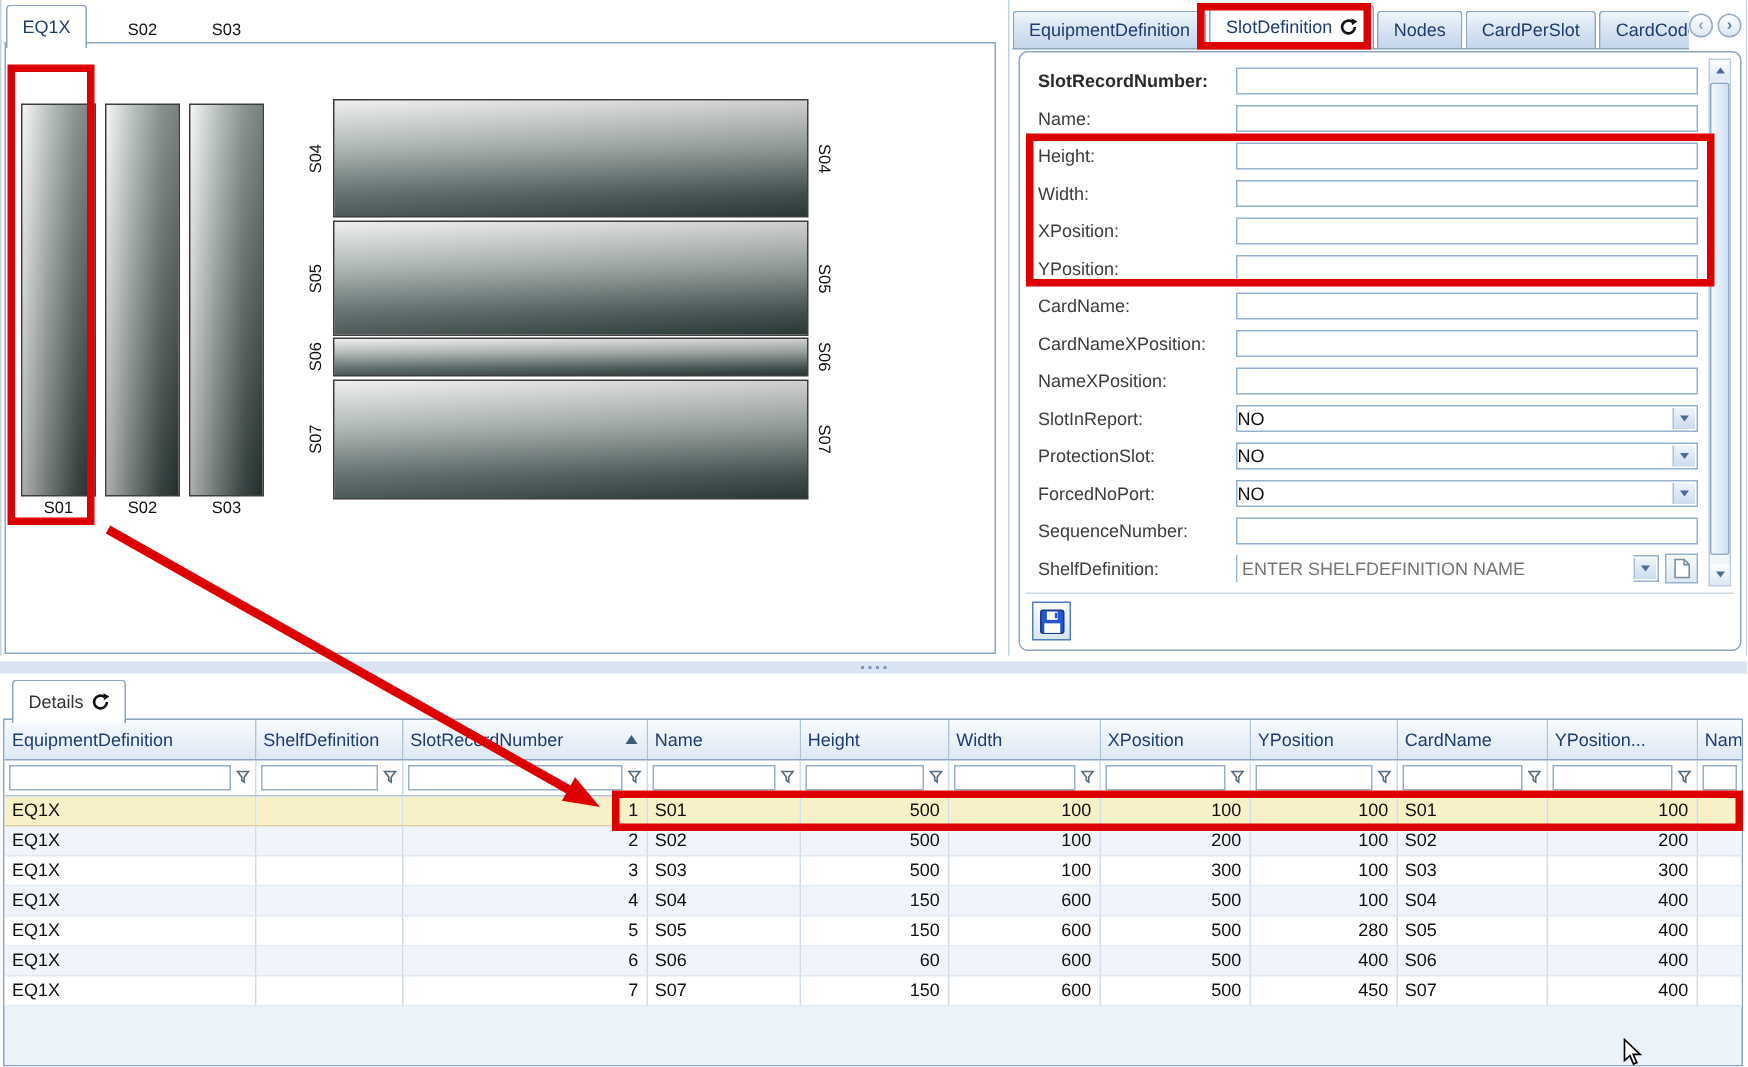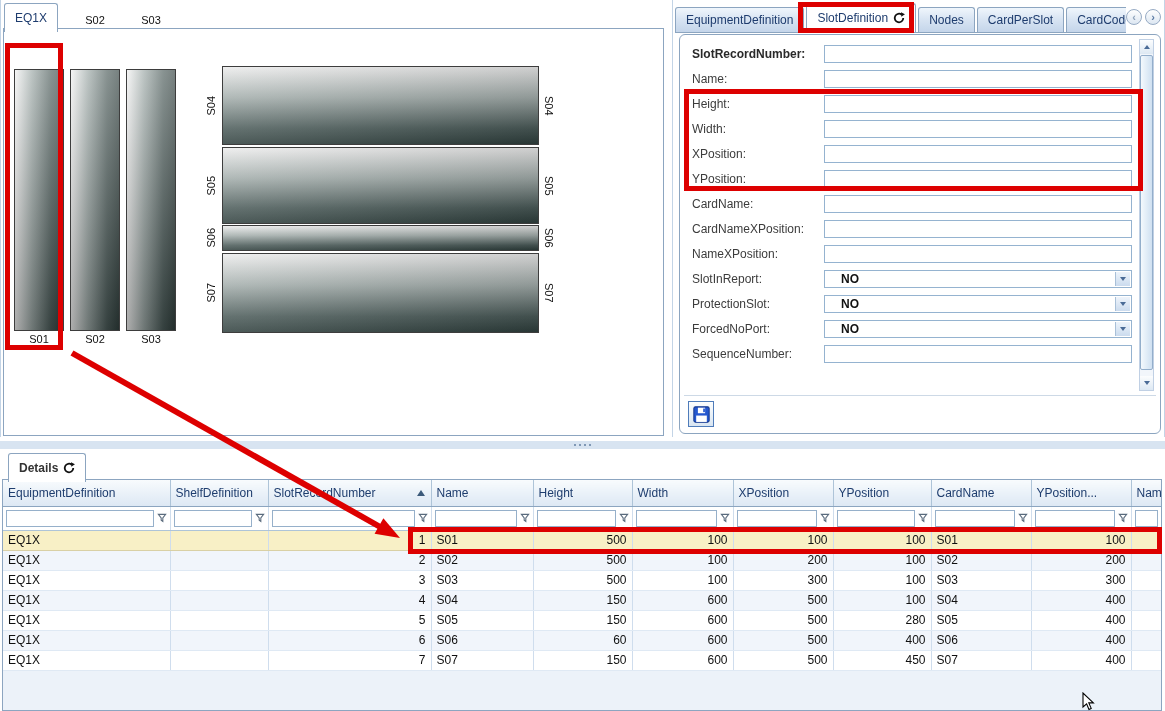--- a/index.html
+++ b/index.html
@@ -46,21 +46,21 @@
                    font-size:11px; font-weight:bold; color:#8ea2ba; line-height:1; }
   #form-card { position:absolute; left:6px; top:34px; width:482px; height:400px;
                border:1px solid #8ca5c0; border-radius:6px; background:#fff; }
   .frow { position:absolute; left:0; width:100%; height:19px; }
   .flabel { position:absolute; left:12px; top:0; line-height:18px; color:#3c3c3c; }
   .flabel.bold { font-weight:bold; color:#2a2a2a; }
   .finput { position:absolute; left:144px; top:0; width:308px; height:18px;
             border:1px solid #95b3d0; background:#fff; font:inherit; padding:0 3px; }
   .fcombo { position:absolute; left:144px; top:0; width:308px; height:18px;
             border:1px solid #95b3d0; background:#fff; }
-  .fcombo .cval { position:absolute; left:16px; top:0; line-height:16px; color:#111;font-weight:bold; }
+  .fcombo .cval { position:absolute; left:0; top:0; line-height:16px; color:#111; }
   .combo-btn { position:absolute; right:1px; top:1px; width:15px; height:14px;
                background:linear-gradient(#eef4fb,#cbdbee); border-left:1px solid #a9c0d8;
                display:flex; align-items:center; justify-content:center; }
   .tri-down { width:0; height:0; border-left:3.5px solid transparent; border-right:3.5px solid transparent;
               border-top:4px solid #4a6b96; }
   .tri-up { width:0; height:0; border-left:3.5px solid transparent; border-right:3.5px solid transparent;
             border-bottom:4px solid #4a6b96; }
   #doc-btn { position:absolute; left:430px; top:-1px; width:22px; height:20px;
              border:1px solid #95b3d0; background:linear-gradient(#f6fafd,#dde8f3);
              display:flex; align-items:center; justify-content:center; }
@@ -76,21 +76,21 @@
               border:1px solid #93aecb; border-radius:2px;
               background:linear-gradient(to right,#f4f9fd,#cfe0f1); }
 
   
   #splitter { position:absolute; left:0; top:441px; width:1165px; height:8px; background:#d8e4f1; }
   #splitter .dots { position:absolute; left:574px; top:3px; display:flex; gap:3px; }
   #splitter .dots i { width:2px; height:2px; background:#7f98b5; display:block; }
 
   
   #details-panel { left:0; top:451px; width:1165px; height:260px; background:#fff; }
-  #details-tab { position:absolute; left:8px; top:2px; color:#333;font-weight:bold; }
+  #details-tab { position:absolute; left:8px; top:2px; color:#333; }
   #details-content { position:absolute; left:2px; top:28px; width:1160px; height:232px;
                      border:1px solid #8ca5c0; background:#ecf2f9; overflow:hidden; }
   table#grid { table-layout:fixed; border-collapse:collapse; width:1158px; background:#fff; }
   #grid th { background:linear-gradient(#f8fbfd,#dde8f4); border-right:1px solid #aec4d8;
              border-bottom:1px solid #8ca5c0; color:#1e3d6e; font-weight:normal;
              text-align:left; padding:4px 5px; height:26px; white-space:nowrap; overflow:hidden;
              position:relative; }
   .sort-asc { position:absolute; right:6px; top:10px; width:0; height:0;
               border-left:4px solid transparent; border-right:4px solid transparent;
               border-bottom:6px solid #3c5a7a; }
@@ -247,20 +247,35 @@
       <div class="fcombo">
         <span class="cval">NO</span>
         <span class="combo-btn">
             <i class="tri-down"></i>
           </span>
       </div>
     </div>
     <div class="frow" style="top:310px;">
       <span class="flabel">SequenceNumber:</span>
       <input class="finput" style="">
+    </div>
+    <div class="frow" style="top:335px;">
+      <span class="flabel">ShelfDefinition:</span>
+      <div class="fcombo disabled" style="width:282px;">
+        <input class="finput" style="left: 0px; top: -1px; width: 264px; border: none; color: rgb(154, 166, 178); text-transform: uppercase;" placeholder="ENTER SHELFDEFINITION NAME">
+        <span class="combo-btn">
+            <i class="tri-down"></i>
+          </span>
+      </div>
+      <div id="doc-btn">
+        <svg width="12" height="14" viewBox="0 0 14 16">
+            <path d="M2 1 h7 l4 4 v10 h-11 z" fill="#fff" stroke="#7a8ca0" stroke-width="1.2"></path>
+            <path d="M9 1 v4 h4" fill="none" stroke="#7a8ca0" stroke-width="1.2"></path>
+          </svg>
+      </div>
     </div>
     <div id="form-sep"></div>
     <div id="save-btn">
       <svg width="17" height="17" viewBox="0 0 16 16">
         <rect x="0.8" y="0.8" width="14.4" height="14.4" rx="1.5" fill="#2457cf" stroke="#16398f"></rect>
         <rect x="4.6" y="1.6" width="6.8" height="5.2" fill="#fff"></rect>
         <rect x="9.6" y="2.4" width="1.6" height="3.4" fill="#2457cf"></rect>
         <rect x="3" y="9" width="10" height="6" fill="#fff"></rect>
       </svg>
     </div>

